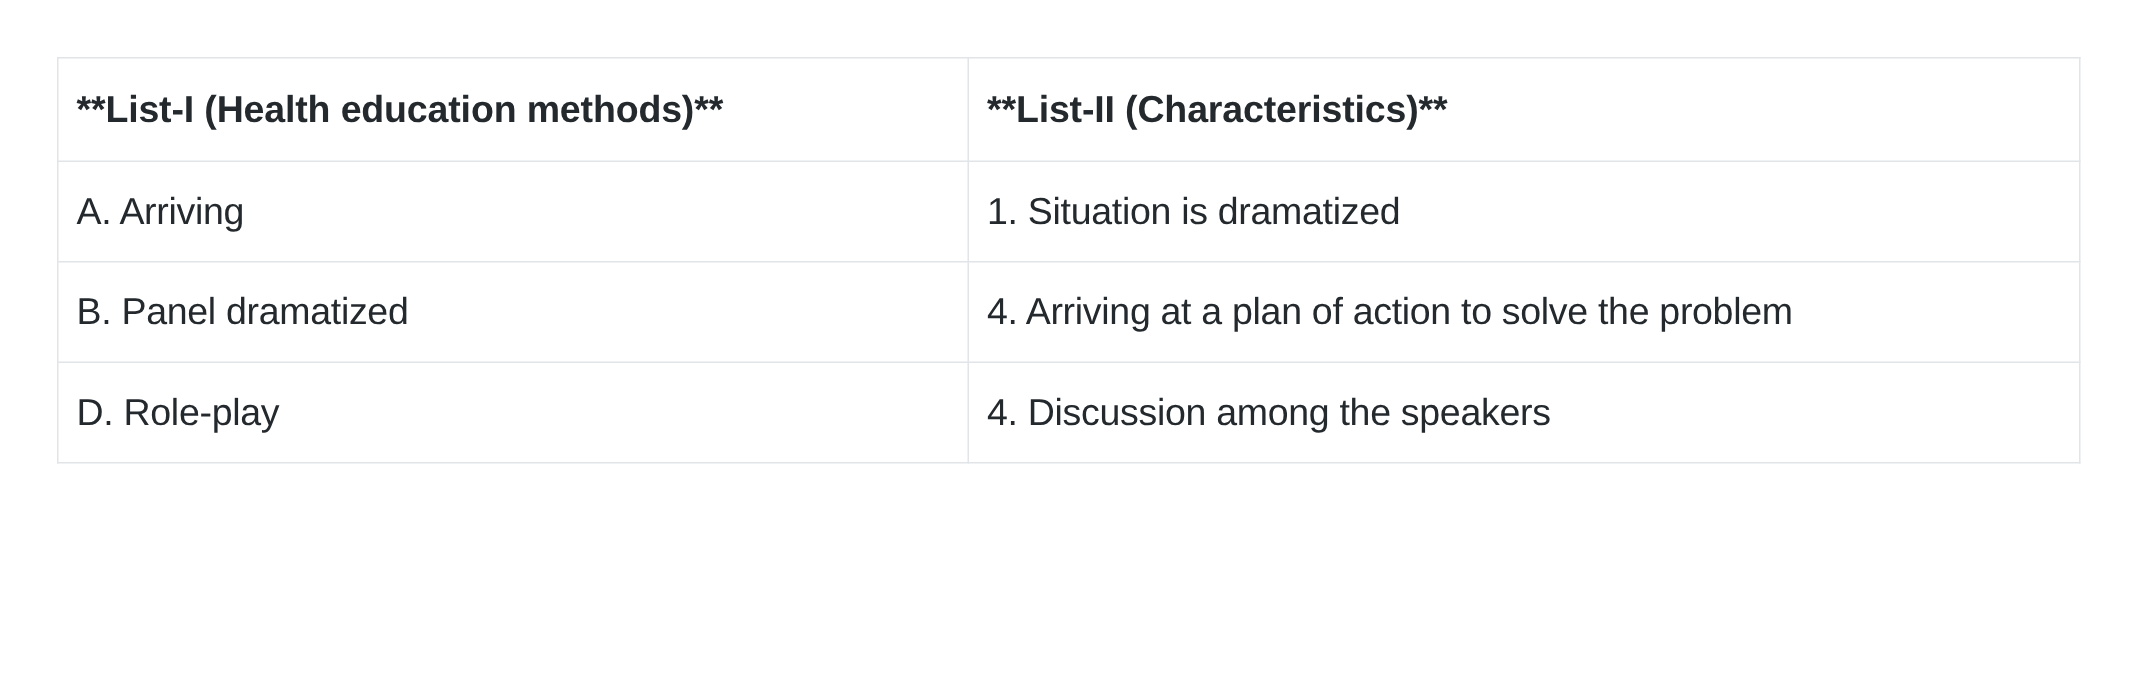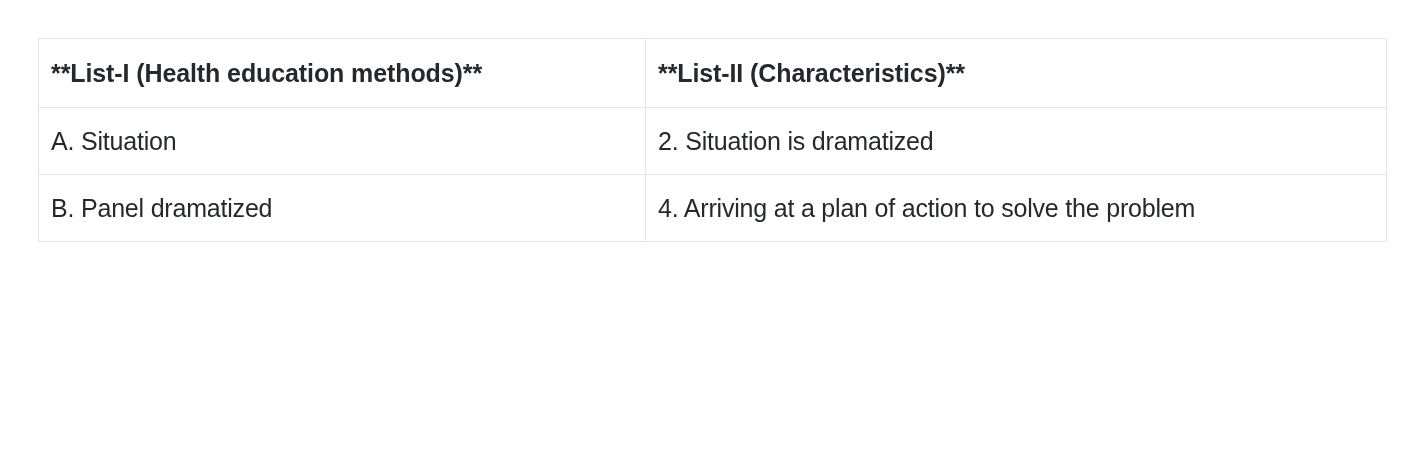--- a/index.html
+++ b/index.html
@@ -78,23 +78,27 @@
         <col class="col-right">
       </colgroup>
       <thead>
         <tr>
           <th>**List-I (Health education methods)**</th>
           <th>**List-II (Characteristics)**</th>
         </tr>
       </thead>
       <tbody>
         <tr>
-          <td>A. Situation</td>
-          <td>2. Situation is dramatized</td>
+          <td>A. Arriving</td>
+          <td>1. Situation is dramatized</td>
         </tr>
         <tr>
           <td>B. Panel dramatized</td>
           <td>4. Arriving at a plan of action to solve the problem</td>
+        </tr>
+        <tr>
+          <td>D. Role-play</td>
+          <td>4. Discussion among the speakers</td>
         </tr>
       </tbody>
     </table>
   </div>
 </div>
 
 </body></html>

